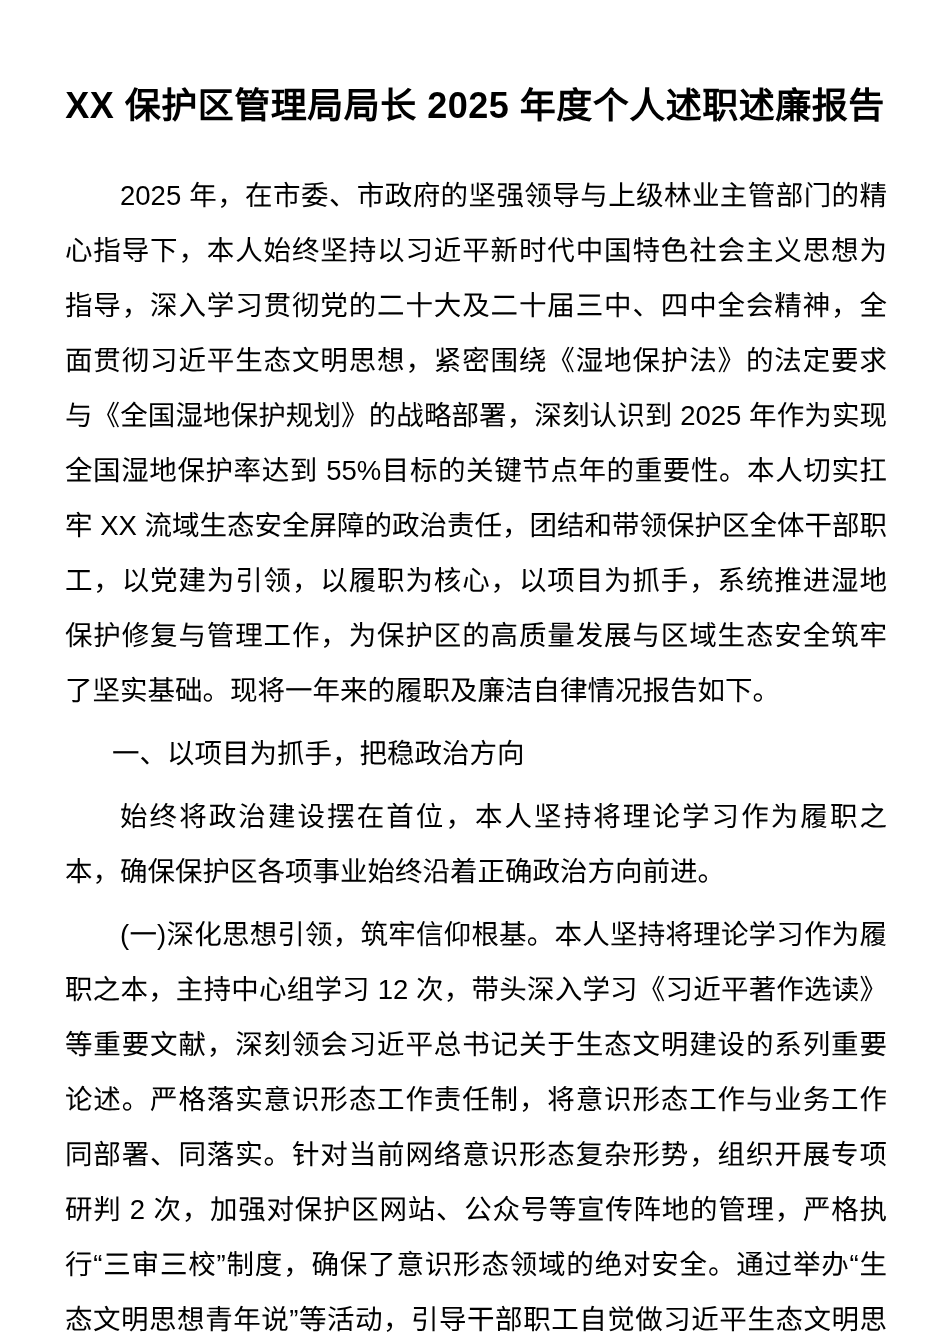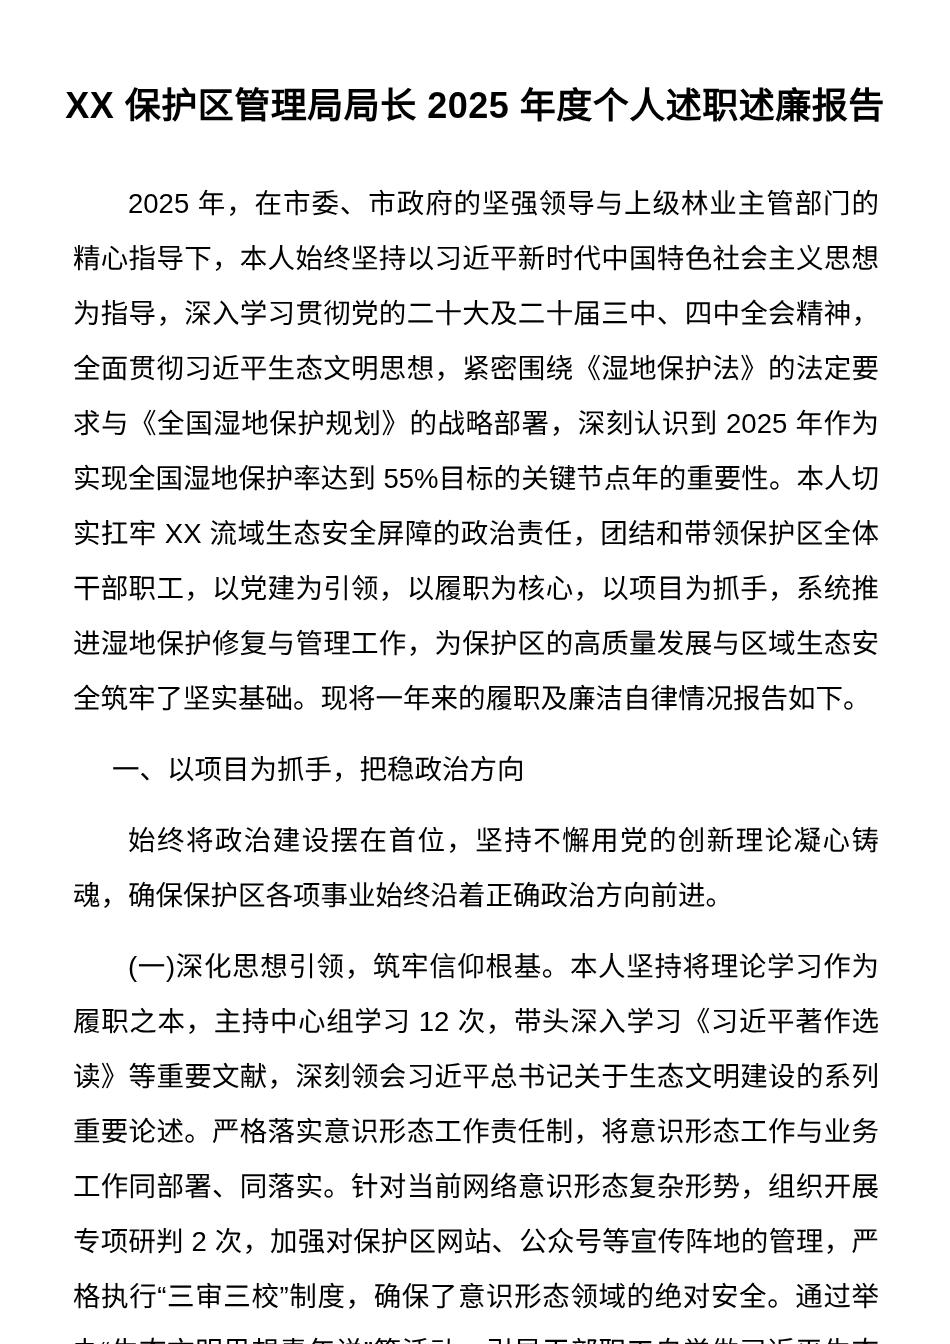--- a/index.html
+++ b/index.html
@@ -38,21 +38,21 @@
   }
 
   .body-block {
     position: absolute;
     left: 57px;
     top: 160px;
     width: 838px;
   }
 
   p.para {
-    margin: 16px;
+    margin: 8px;
     padding: 0;
     font-size: 27.5px;
     line-height: 55px;
     text-align: justify;
     text-justify: inter-character;
     text-align-last: left;
     letter-spacing: 0px;
     word-break: break-all;
   }
 
@@ -76,19 +76,19 @@
 <div class="page">
 
   <h1 class="doc-title">XX 保护区管理局局长 2025 年度个人述职述廉报告</h1>
 
   <div class="body-block">
 
     <p class="para indent">2025 年，在市委、市政府的坚强领导与上级林业主管部门的精心指导下，本人始终坚持以习近平新时代中国特色社会主义思想为指导，深入学习贯彻党的二十大及二十届三中、四中全会精神，全面贯彻习近平生态文明思想，紧密围绕《湿地保护法》的法定要求与《全国湿地保护规划》的战略部署，深刻认识到 2025 年作为实现全国湿地保护率达到 55%目标的关键节点年的重要性。本人切实扛牢 XX 流域生态安全屏障的政治责任，团结和带领保护区全体干部职工，以党建为引领，以履职为核心，以项目为抓手，系统推进湿地保护修复与管理工作，为保护区的高质量发展与区域生态安全筑牢了坚实基础。现将一年来的履职及廉洁自律情况报告如下。</p>
 
     <p class="heading">一、以项目为抓手，把稳政治方向</p>
 
-    <p class="para indent">始终将政治建设摆在首位，坚持不懈用党的创新理论凝心铸魂，确保保护区各项事业始终沿着正确政治方向前进。</p>
+    <p class="para indent">始终将政治建设摆在首位，本人坚持将理论学习作为履职之本，确保保护区各项事业始终沿着正确政治方向前进。</p>
 
     <p class="para indent">(一)深化思想引领，筑牢信仰根基。本人坚持将理论学习作为履职之本，主持中心组学习 12 次，带头深入学习《习近平著作选读》等重要文献，深刻领会习近平总书记关于生态文明建设的系列重要论述。严格落实意识形态工作责任制，将意识形态工作与业务工作同部署、同落实。针对当前网络意识形态复杂形势，组织开展专项研判 2 次，加强对保护区网站、公众号等宣传阵地的管理，严格执行“三审三校”制度，确保了意识形态领域的绝对安全。通过举办“生态文明思想青年说”等活动，引导干部职工自觉做习近平生态文明思想的坚定信仰者、积极传播者和模范实践者。</p>
 
   </div>
 
 </div>
 
 </body></html>

